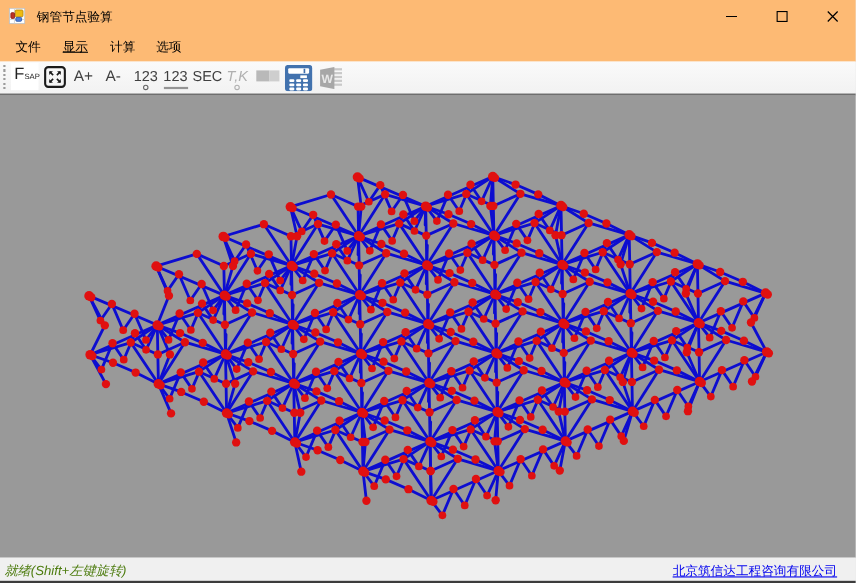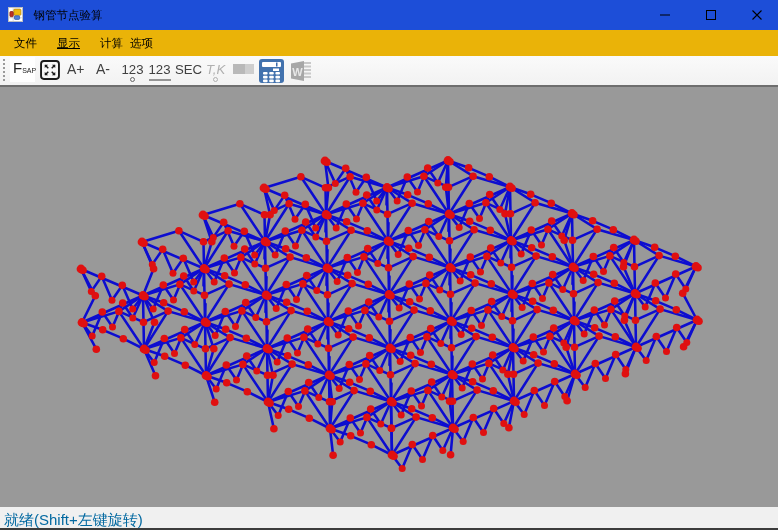--- a/index.html
+++ b/index.html
@@ -1,30 +1,30 @@
 <!DOCTYPE html>
 <html><head>
 <meta charset="utf-8">
 <style>
   html,body{margin:0;padding:0;}
   body{width:778px;height:530px;overflow:hidden;font-family:"Liberation Sans",sans-serif;position:relative;background:#fff;}
-  .titlebar{position:absolute;left:0;top:0;width:778px;height:30px;background:#1d4ed8;}
+  .titlebar{position:absolute;left:0;top:0;width:778px;height:30px;background:#fdba74;}
   .appicon{position:absolute;left:8px;top:7px;width:15px;height:15px;}
   .apptitle{position:absolute;left:33.5px;top:8px;font-size:11.5px;color:#000;}
   .winbtn{position:absolute;top:0;width:46px;height:30px;}
   .btn-min{left:642px;}
   .btn-max{left:688px;}
   .btn-close{left:734px;}
-  .menubar{position:absolute;left:0;top:30px;width:778px;height:26px;background:#eab308;}
+  .menubar{position:absolute;left:0;top:30px;width:778px;height:26px;background:#fdba74;}
   .menu{position:absolute;top:0;height:26px;line-height:26px;font-size:11.5px;color:#000;}
   .toolbar{position:absolute;left:0;top:56px;width:778px;height:29px;background:linear-gradient(#fafafa,#f2f2f2);border-bottom:2px solid #6e6e6e;}
   .tbtxt{position:absolute;font-size:14px;color:#404040;}
   .canvas{position:absolute;left:0;top:87px;width:778px;height:420px;background:#999999;}
   .statusbar{position:absolute;left:0;top:507px;width:778px;height:21px;background:#f0f0f0;}
-  .statusbar .left{position:absolute;left:4px;top:4px;font-size:15px;color:#0369a1;}
+  .statusbar .left{position:absolute;left:4px;top:4px;font-size:12px;color:#4d7c0f;font-style:italic;}
   .statusbar .right{position:absolute;right:17px;top:5px;font-size:11.5px;color:#0000ee;text-decoration:underline;}
   .botline{position:absolute;left:0;top:528px;width:778px;height:2px;background:#3c3c3c;}
 </style>
 </head>
 <body>
   <div class="titlebar">
     <svg class="appicon" viewBox="0 0 16 16">
       <rect x="0.5" y="0.5" width="15" height="15" fill="#ffffff" stroke="#c0c0c0"></rect>
       <line x1="1" y1="11.5" x2="15" y2="11.5" stroke="#d8d8d8"></line>
       <line x1="5.5" y1="1" x2="5.5" y2="15" stroke="#d8d8d8"></line>
@@ -40,21 +40,21 @@
       <rect x="18.5" y="10.5" width="9" height="9" fill="none" stroke="#000" stroke-width="1"></rect>
     </svg>
     <svg class="winbtn btn-close" viewBox="0 0 46 30">
       <path d="M18.5 10.5 L27.5 19.5 M27.5 10.5 L18.5 19.5" stroke="#000" stroke-width="1.1" fill="none"></path>
     </svg>
   </div>
   <div class="menubar">
     <div class="menu" style="left:14px;">文件</div>
     <div class="menu" style="left:57px;text-decoration:underline;">显示</div>
     <div class="menu" style="left:100px;text-align:center;">计算</div>
-    <div class="menu" style="left:130px;">选项</div>
+    <div class="menu" style="left:142px;">选项</div>
   </div>
   <div class="toolbar">
     <div style="position:absolute;left:3px;top:3px;width:2px;height:22px;background-image:repeating-linear-gradient(#9a9a9a 0 2px,transparent 2px 4px);"></div>
     <div style="position:absolute;left:10px;top:1px;width:25px;height:25px;background:#fff;"></div>
     <div class="tbtxt" style="left:13px;top:3px;font-size:15px;color:#222;">F<span style="font-size:7px;">SAP</span></div>
     <svg style="position:absolute;left:40px;top:4px;" width="20" height="20" viewBox="0 0 21 21">
       <rect x="1.1" y="1.1" width="18.8" height="18.8" rx="3" fill="none" stroke="#1a1a1a" stroke-width="2"></rect>
       <g stroke="#1a1a1a" stroke-width="1.6" fill="#1a1a1a">
         <path d="M5 8.5 L5 5 L8.5 5 Z" stroke="none"></path>
         <line x1="5.5" y1="5.5" x2="8.7" y2="8.7"></line>
@@ -1364,14 +1364,15 @@
 <circle cx="666.5" cy="264.5" r="3.5"></circle>
 <circle cx="686.8" cy="255.5" r="3.5"></circle>
 <circle cx="625.4" cy="286.8" r="3.8"></circle>
 <circle cx="697.0" cy="233.0" r="4.4"></circle>
 <circle cx="699.0" cy="234.2" r="3.8"></circle>
 <circle cx="683.6" cy="259.8" r="3.8"></circle>
 </g>
 </svg></div>
   <div class="statusbar">
     <div class="left">就绪(Shift+左键旋转)</div>
+    <div class="right">北京筑信达工程咨询有限公司</div>
   </div>
   <div class="botline"></div>
 
 </body></html>

